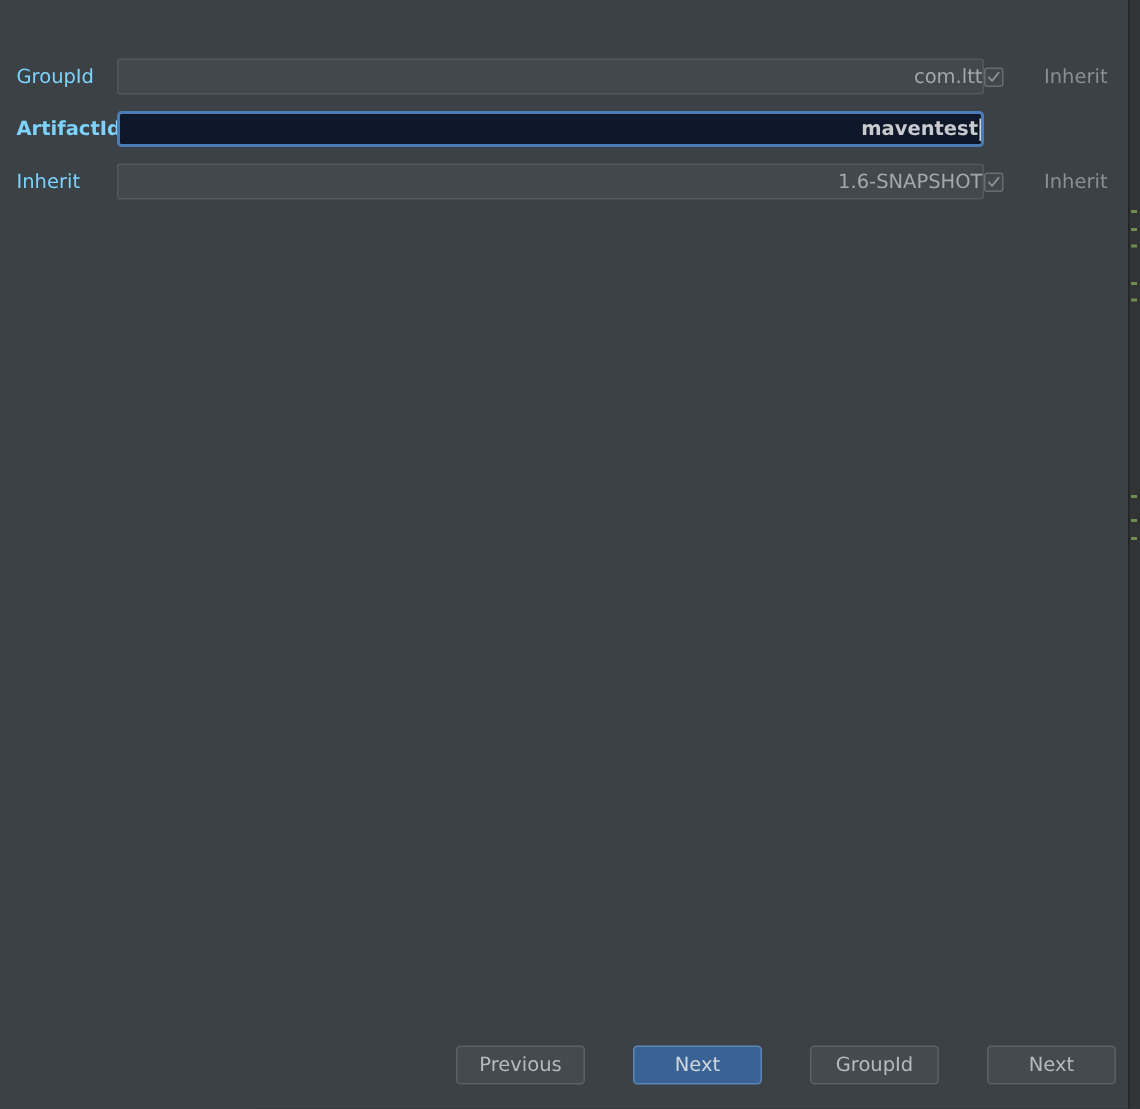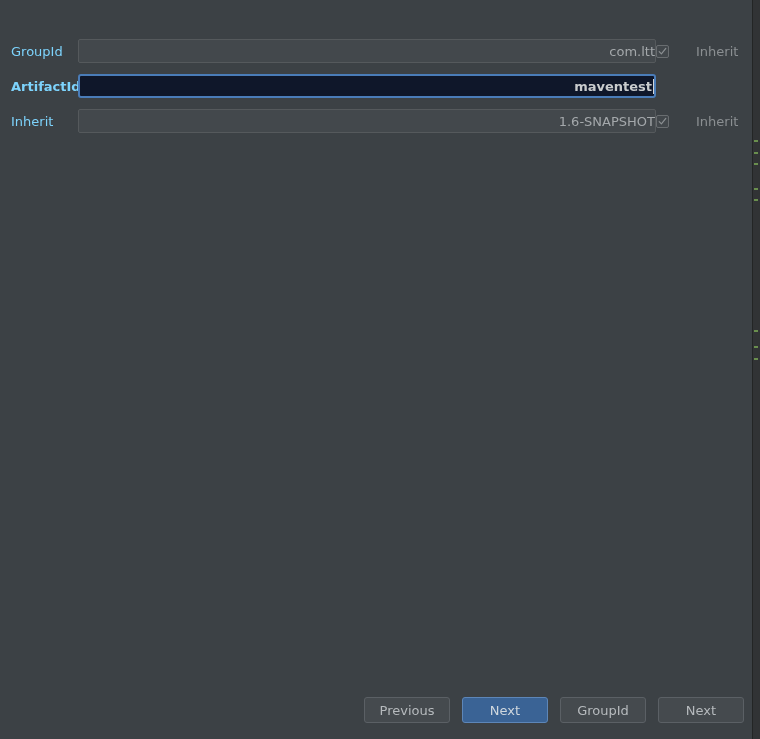--- a/index.html
+++ b/index.html
@@ -173,20 +173,21 @@
     white-space: nowrap;
   }
 
   
   #footer {
     position: absolute;
     bottom: 16px;
     right: 8px;
     display: flex;
     align-items: center;
+    gap: 20px;
   }
   .btn {
     height: 26px;
     min-width: 86px;
     margin-left: 12px;
     box-sizing: border-box;
     background: #454a4e;
     border: 1px solid #5b6065;
     border-radius: 3px;
     color: #b6babd;

